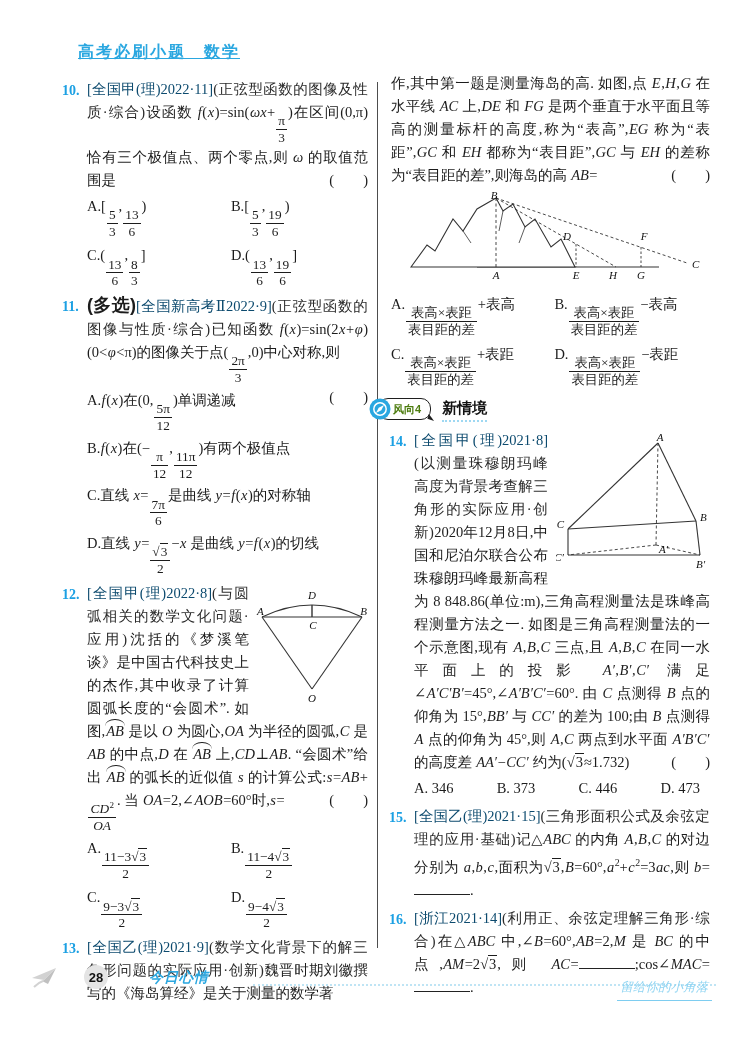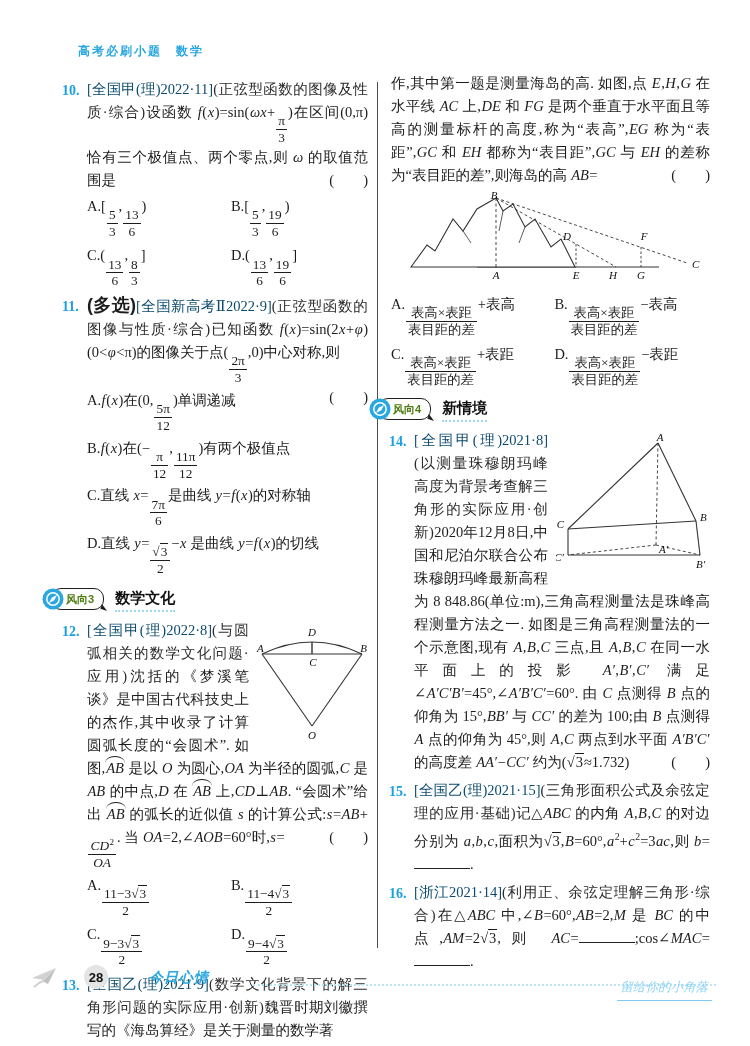--- a/index.html
+++ b/index.html
@@ -4,22 +4,23 @@
 <style>
   * { margin:0; padding:0; box-sizing:border-box; }
   html,body { background:#ffffff; }
   .page {
     position:relative; width:750px; height:1046px; background:#fff;
     font-family:"Liberation Serif","DejaVu Serif",serif;
     color:#1c1c1c; font-size:14.5px; line-height:23px; overflow:hidden;
   }
   .page-header {
     position:absolute; left:78px; top:40px; color:#2aa7e0;
-    font-weight:bold; font-size:12px; letter-spacing:2px;
+    font-weight:bold; font-size:16px; letter-spacing:2px;
     font-family:"Liberation Serif","DejaVu Serif",serif;
+    text-decoration:underline;
   }
   .divider { position:absolute; left:377px; top:82px; width:1px; height:866px; background:#4d4d4d; }
 
   
   .answer-area { position:absolute; left:0; top:262px; width:69px; }
   .answer-tab {
     height:23px; background:#9c9c9c; color:#fff; text-align:right;
     font-family:"Liberation Sans","DejaVu Sans",sans-serif;
     font-size:12.5px; font-weight:bold; letter-spacing:1px; padding:3px 5px 0 0;
   }
@@ -172,31 +173,20 @@
               <span class="fn">7π</span>
               <span class="fd">6</span>
             </span>是曲线 <i class="mv">y</i>=<i class="mv">f</i>(<i class="mv">x</i>)的对称轴</span>
         <span class="opt">D.直线 <i class="mv">y</i>=<span class="frac">
               <span class="fn"><span class="sqrt">√<span class="sqc">3</span></span></span>
               <span class="fd">2</span>
             </span>−<i class="mv">x</i> 是曲线 <i class="mv">y</i>=<i class="mv">f</i>(<i class="mv">x</i>)的切线</span>
       </div>
     </article>
 
-    <div class="section-head">
-      <span class="sec-icon">
-        <svg width="22" height="22" viewBox="0 0 22 22">
-            <circle cx="11" cy="11" r="10.5" fill="#2aa7e0"></circle>
-            <circle cx="11" cy="11" r="6.2" fill="none" stroke="#fff" stroke-width="1.5"></circle>
-            <path d="M7 15 L12.3 12.2 L15 7 L9.7 9.8 Z" fill="#fff"></path>
-          </svg>
-      </span>
-      <span class="sec-badge">风向3</span>
-      <span class="sec-title">数学文化</span>
-    </div>
 
     <article class="problem">
       <span class="pnum">12.</span>
       <div class="stem">
         <svg class="fig-arc" width="112" height="118" viewBox="0 0 112 118">
           <path d="M6,32 Q56,8 106,32" fill="none" stroke="#333" stroke-width="1.1"></path>
           <line x1="6" y1="32" x2="106" y2="32" stroke="#333" stroke-width="1.1"></line>
           <line x1="56" y1="20" x2="56" y2="32" stroke="#333" stroke-width="1.4"></line>
           <line x1="6" y1="32" x2="56" y2="104" stroke="#333" stroke-width="1.1"></line>
           <line x1="106" y1="32" x2="56" y2="104" stroke="#333" stroke-width="1.1"></line>
@@ -307,20 +297,26 @@
           <line x1="100" y1="114" x2="12" y2="124" stroke="#333" stroke-width="0.9" stroke-dasharray="3,2.5"></line>
           <line x1="100" y1="114" x2="144" y2="124" stroke="#333" stroke-width="0.9" stroke-dasharray="3,2.5"></line>
           <text x="104" y="10" text-anchor="middle">A</text>
           <text x="144" y="90" text-anchor="start">B</text>
           <text x="8" y="97" text-anchor="end">C</text>
           <text x="8" y="130" text-anchor="end">C′</text>
           <text x="103" y="122" text-anchor="start">A′</text>
           <text x="140" y="137" text-anchor="start">B′</text>
         </svg>
       <span class="src">[全国甲(理)2021·8]</span><span class="topic">(以测量珠穆朗玛峰高度为背景考查解三角形的实际应用·创新)</span>2020年12月8日,中国和尼泊尔联合公布珠穆朗玛峰最新高程为 8 848.86(单位:m),三角高程测量法是珠峰高程测量方法之一. 如图是三角高程测量法的一个示意图,现有 <i class="mv">A</i>,<i class="mv">B</i>,<i class="mv">C</i> 三点,且 <i class="mv">A</i>,<i class="mv">B</i>,<i class="mv">C</i> 在同一水平面上的投影 <i class="mv">A′</i>,<i class="mv">B′</i>,<i class="mv">C′</i> 满足∠<i class="mv">A′C′B′</i>=45°,∠<i class="mv">A′B′C′</i>=60°. 由 <i class="mv">C</i> 点测得 <i class="mv">B</i> 点的仰角为 15°,<i class="mv">BB′</i> 与 <i class="mv">CC′</i> 的差为 100;由 <i class="mv">B</i> 点测得 <i class="mv">A</i> 点的仰角为 45°,则 <i class="mv">A</i>,<i class="mv">C</i> 两点到水平面 <i class="mv">A′B′C′</i> 的高度差 <i class="mv">AA′</i>−<i class="mv">CC′</i> 约为(<span class="sqrt">√<span class="sqc">3</span></span>≈1.732)<span class="ansp">(　　)</span></div>
+      <div class="opts inline4">
+        <span class="opt">A. 346</span>
+        <span class="opt">B. 373</span>
+        <span class="opt">C. 446</span>
+        <span class="opt">D. 473</span>
+      </div>
     </article>
 
 
     <article class="problem">
       <span class="pnum">15.</span>
       <div class="stem"><span class="src">[全国乙(理)2021·15]</span><span class="topic">(三角形面积公式及余弦定理的应用·基础)</span>记△<i class="mv">ABC</i> 的内角 <i class="mv">A</i>,<i class="mv">B</i>,<i class="mv">C</i> 的对边分别为 <i class="mv">a</i>,<i class="mv">b</i>,<i class="mv">c</i>,面积为<span class="sqrt">√<span class="sqc">3</span></span>,<i class="mv">B</i>=60°,<i class="mv">a</i><sup>2</sup>+<i class="mv">c</i><sup>2</sup>=3<i class="mv">ac</i>,则 <i class="mv">b</i>=<span class="blank"></span>.</div>
     </article>
 
     <article class="problem">
       <span class="pnum">16.</span>

